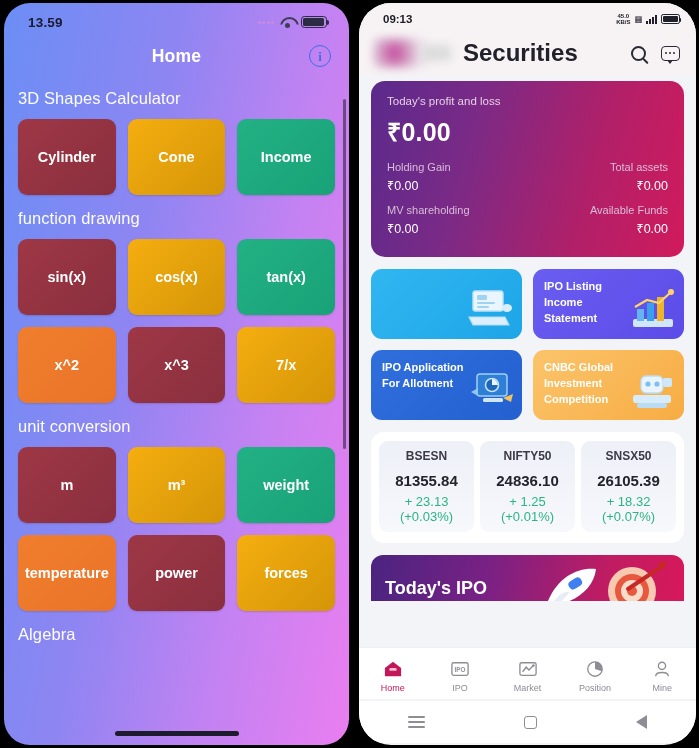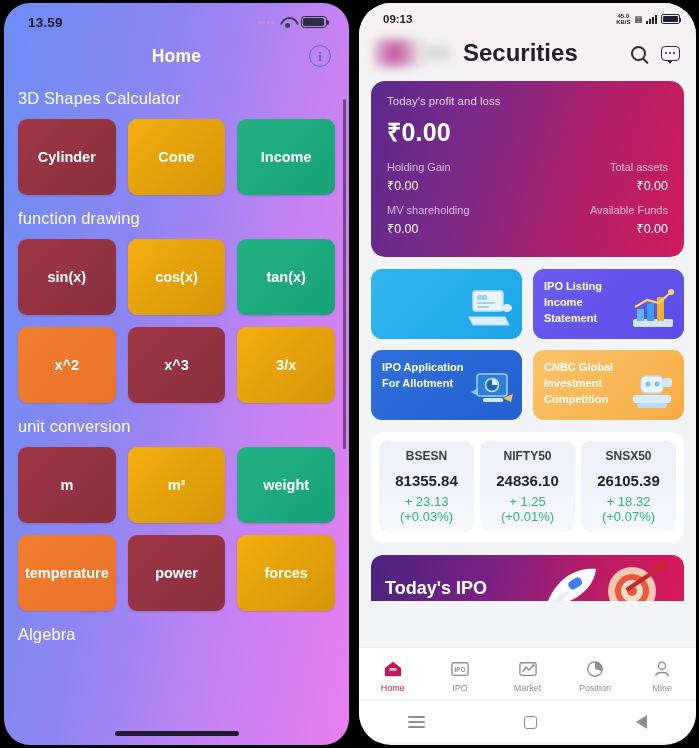--- a/index.html
+++ b/index.html
@@ -185,21 +185,21 @@
       <div class="tile t-green">Income</div>
     </div>
 
     <div class="sec-head">function drawing</div>
     <div class="grid3">
       <div class="tile t-maroon">sin(x)</div>
       <div class="tile t-amber">cos(x)</div>
       <div class="tile t-green">tan(x)</div>
       <div class="tile t-orange">x^2</div>
       <div class="tile t-maroon">x^3</div>
-      <div class="tile t-amber">3/x</div>
+      <div class="tile t-amber">7/x</div>
     </div>
 
     <div class="sec-head">unit conversion</div>
     <div class="grid3">
       <div class="tile t-maroon">m</div>
       <div class="tile t-amber">m³</div>
       <div class="tile t-green">weight</div>
       <div class="tile t-orange">temperature</div>
       <div class="tile t-maroon">power</div>
       <div class="tile t-amber">forces</div>

